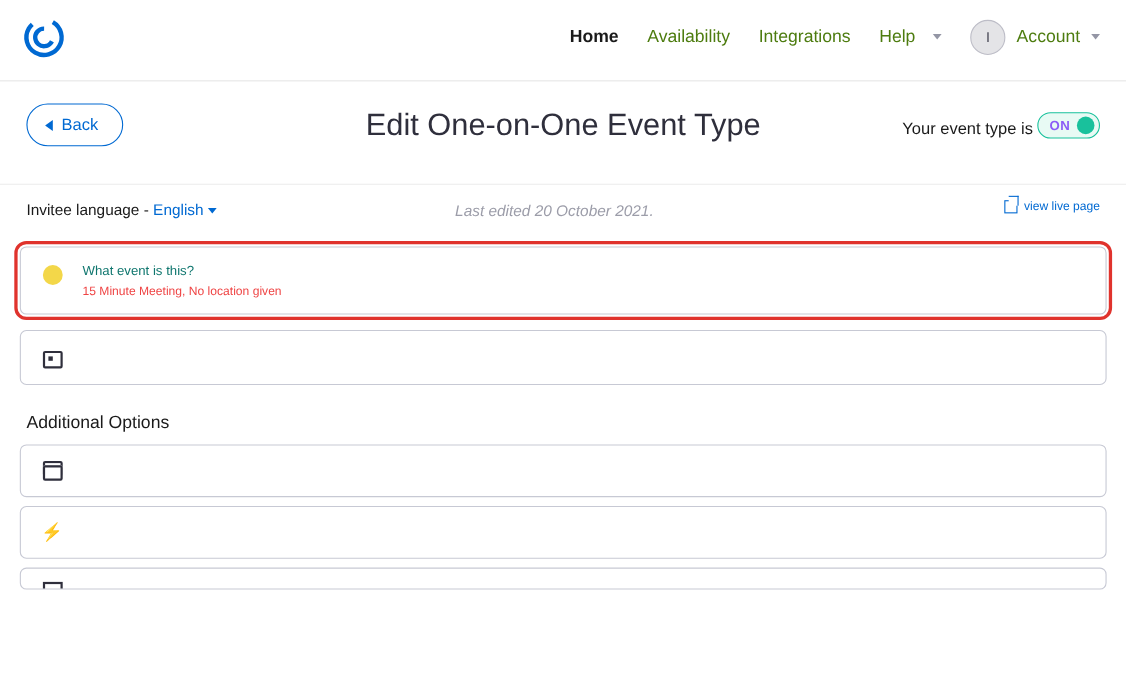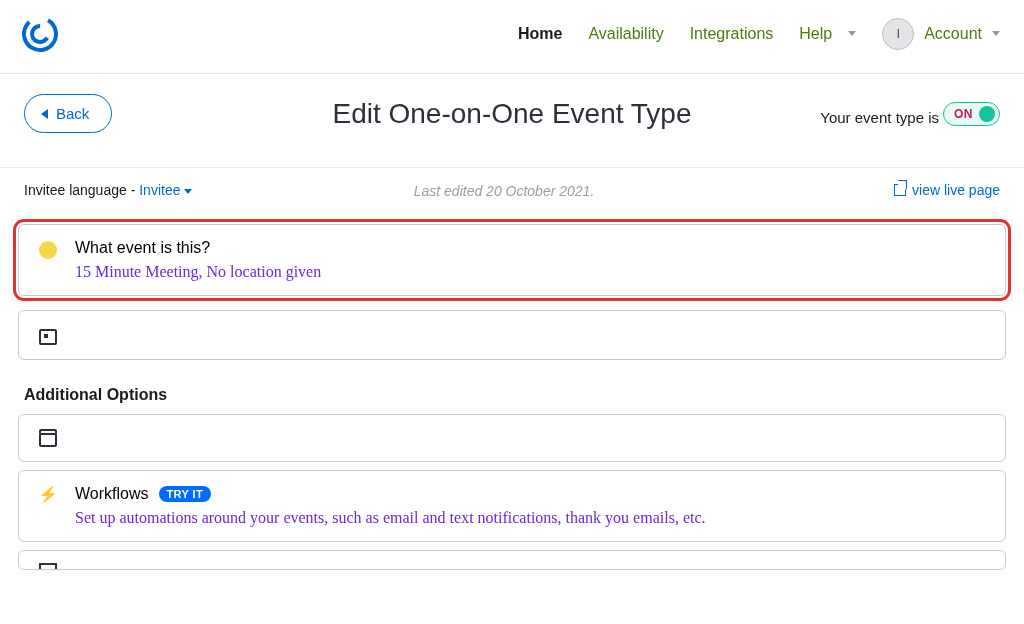--- a/index.html
+++ b/index.html
@@ -97,21 +97,21 @@
   .toggle {
     display: flex; align-items: center;
     gap: 6px;
     border: 1px solid #19c19c;
     border-radius: 14px;
     padding: 3px 4px 3px 10px;
     background: #e8faf4;
     cursor: pointer;
   }
   .toggle-label {
-    color: #be185d;
+    color: #8b5cf6;
     font-size: 12px;
     font-weight: 600;
     letter-spacing: .5px;
   }
   .toggle-dot {
     width: 16px; height: 16px; border-radius: 50%; background: #19c19c;
   }
 
   
   .meta {
@@ -135,21 +135,21 @@
     font-style: italic;
     font-size: 14px;
     line-height: 1.4;
     pointer-events: none;
   }
   .view-live {
     margin-left: auto;
     color: #0069d2;
     text-decoration: none;
     display: flex; align-items: center; gap: 6px;
-    font-size: 14px;
+    font-size: 11px;
   }
 
   
   .cards {
     padding: 20px 18px 0 18px;
   }
   .card {
     border: 1px solid #c7c9d4;
     border-radius: 6px;
     padding: 14px 18px;
@@ -166,28 +166,28 @@
     margin: 6px 0 14px 0;
   }
   .card-icon {
     width: 22px; display: flex; justify-content: center; margin-top: 2px;
   }
   .dot-yellow {
     width: 18px; height: 18px; border-radius: 50%; background: #f3d749;
   }
   .card-body { flex: 1; }
   .card-title {
-    font-size: 16px; color: #000000; margin-bottom: 6px;
+    font-size: 12px; color: #0f766e; margin-bottom: 6px;
   }
   .card-sub {
-    font-size: 16px; color: #6d28d9; font-family: Liberation Serif, serif;
+    font-size: 11px; color: #ef4444;
   }
 
   .section-label {
-    font-size: 16px; font-weight: 700;
+    font-size: 16px; font-weight: 400;
     margin: 26px 0 10px 6px;
     color: #1a1a1a;
   }
 
   .pill {
     background: #006bff;
     color: #fff;
     font-size: 11px;
     font-weight: 700;
     border-radius: 10px;
@@ -275,21 +275,21 @@
     <span>Your event type is</span>
     <div class="toggle">
       <span class="toggle-label">ON</span>
       <span class="toggle-dot"></span>
     </div>
   </div>
 </div>
 
 <div class="meta">
   <span class="lang">
-    <span>Invitee language - </span><a href="#"><span>Invitee</span><span class="chev-down-sm"></span></a>
+    <span>Invitee language - </span><a href="#"><span>English</span><span class="chev-down-sm"></span></a>
   </span>
   <div class="last-edited">Last edited 20 October 2021.</div>
   <a class="view-live" href="#">
     <span class="ext-icon"></span>
     <span>view live page</span>
   </a>
 </div>
 
 <div class="cards">
 
@@ -314,27 +314,20 @@
   <div class="card">
     <div class="card-icon">
         <span class="layers-icon"></span>
       </div>
   </div>
 
   <div class="card">
     <div class="card-icon">
         <span class="bolt-icon">⚡</span>
       </div>
-    <div class="card-body">
-      <div class="card-title-row">
-        <span class="card-title" style="margin-bottom:0">Workflows</span>
-        <span class="pill">TRY IT</span>
-      </div>
-      <div class="card-sub" style="margin-top:6px">Set up automations around your events, such as email and text notifications, thank you emails, etc.</div>
-    </div>
   </div>
 
   <div class="card partial">
     <div class="card-icon">
         <span class="mail-icon-stub"></span>
       </div>
   </div>
 
 </div>
 

